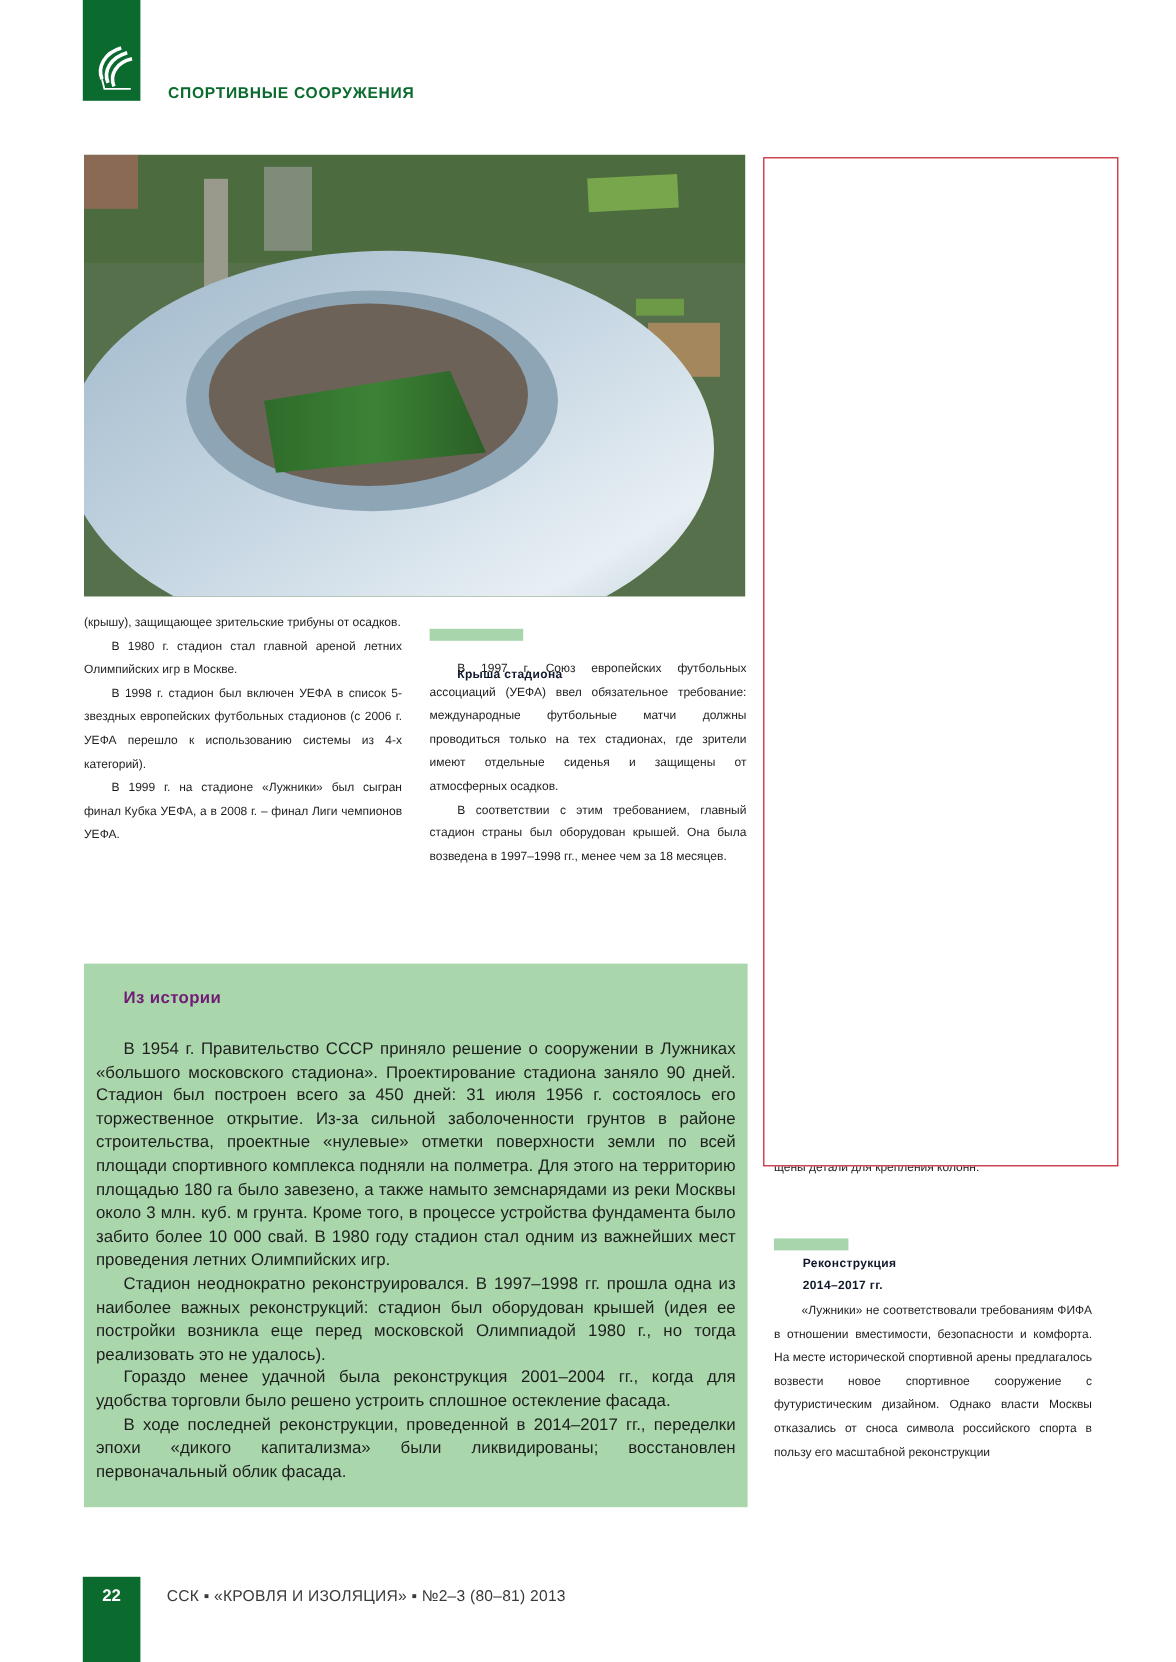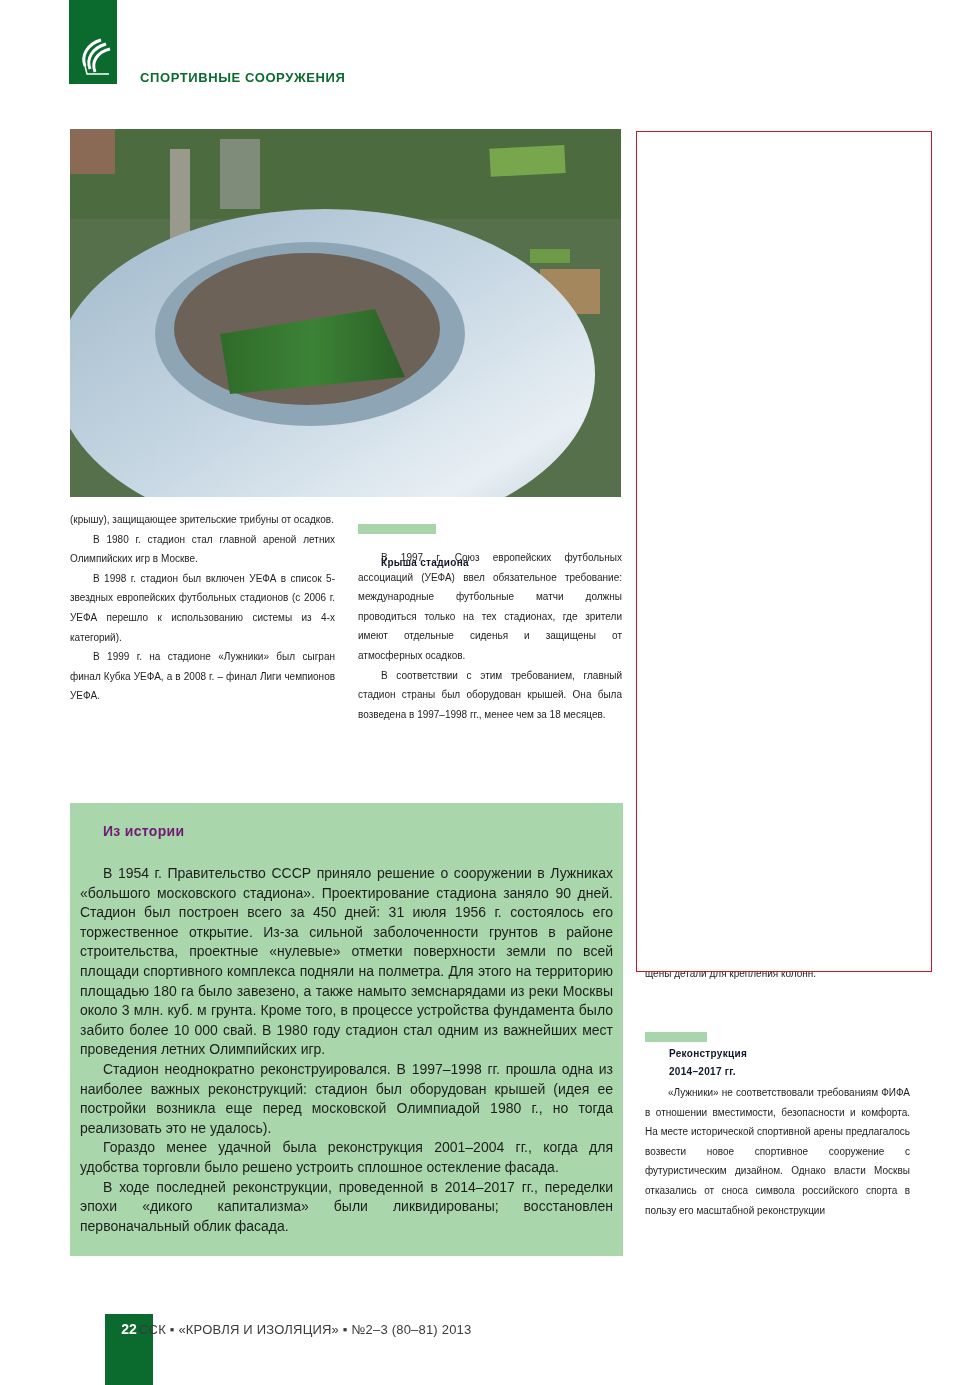--- a/index.html
+++ b/index.html
@@ -30,21 +30,21 @@
     .history-text p { text-indent: 23px; }
 
     .red-frame { position: absolute; left: 636px; top: 131px; width: 296px; height: 841px; border: 1.5px solid #c41a2a; background: #ffffff; }
     .clipped-line { position: absolute; left: 645px; top: 964px; width: 270px; font-size: 10px; line-height: 19.6px; overflow: hidden; height: 20px; }
     .clipped-line span { position: relative; top: 0; }
 
     .recon-bar { left: 645px; top: 1032px; width: 62px; }
     .recon-head { left: 669px; top: 1013px; }
     .col-right { left: 645px; top: 1063px; width: 265px; margin-top: 20px; }
 
-    .bottom-tab { position: absolute; left: 69px; top: 1314px; width: 48px; height: 71px; background: #0b6b2f; margin-left: 36px; }
+    .bottom-tab { position: absolute; left: 69px; top: 1314px; width: 48px; height: 71px; background: #0b6b2f; }
     .page-number { position: absolute; left: 0; top: 7px; width: 48px; text-align: center; font-size: 14px; font-weight: bold; color: #ffffff; }
     .footer-text { position: absolute; left: 139px; top: 1322px; font-size: 13px; color: #3a3a3a; letter-spacing: 0.2px; }
   </style>
 </head>
 <body>
 
 <div class="top-tab">
   <svg class="logo-icon" viewBox="0 0 36 40">
     <path d="M10 30 C 6 20, 12 8, 26 4" stroke="#fff" stroke-width="3" fill="none"></path>
     <path d="M15 33 C 11 23, 17 12, 31 8" stroke="#fff" stroke-width="3" fill="none"></path>

